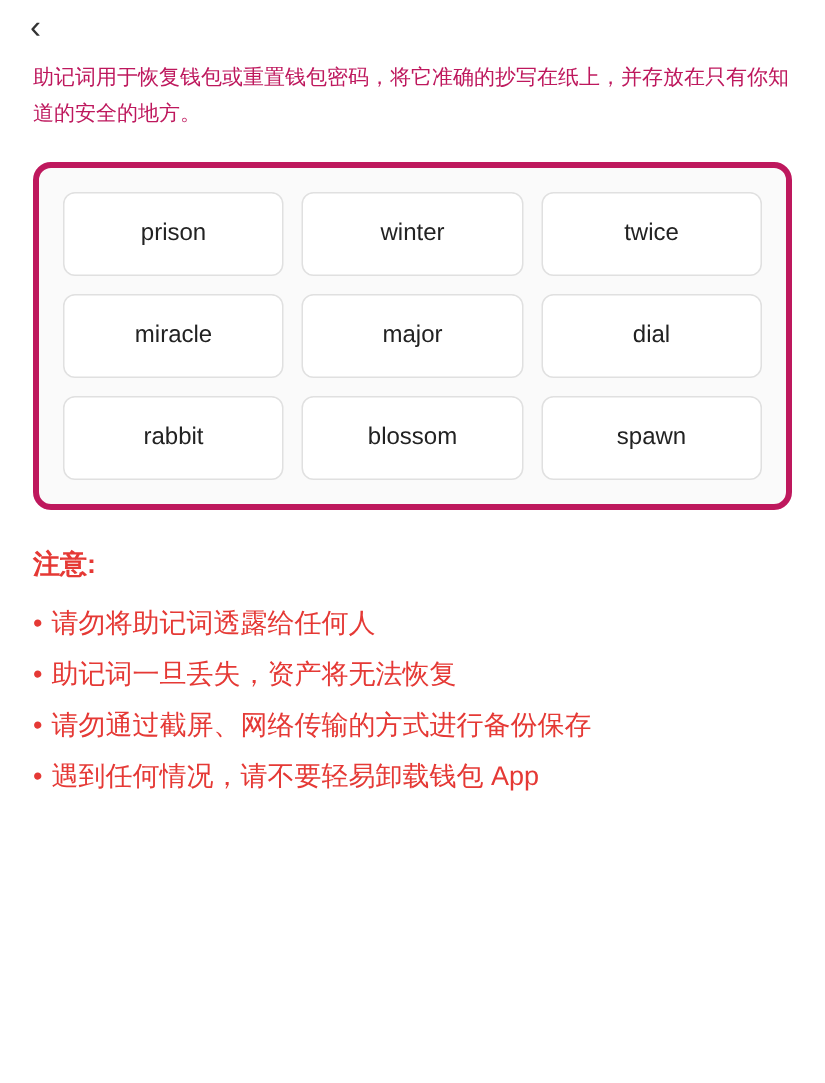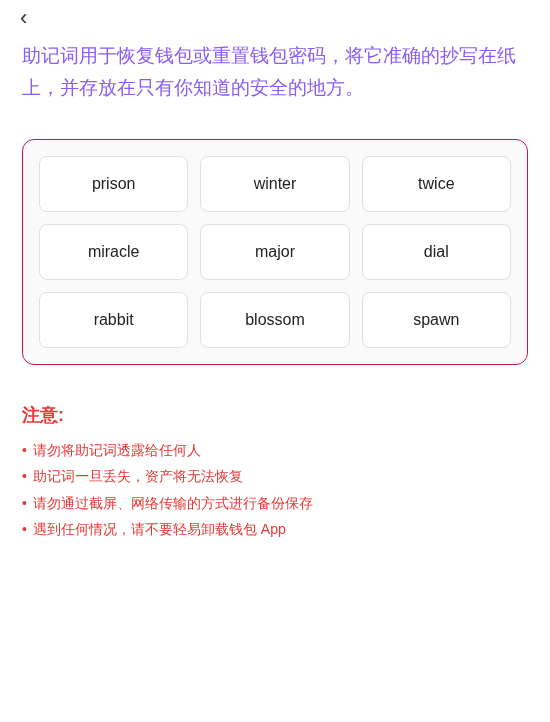--- a/index.html
+++ b/index.html
@@ -52,28 +52,28 @@
       border-bottom: 3px solid #3366ff;
       border-radius: 2px;
       margin-top: 3px;
       
       border: none;
       display: block;
     }
 
     .description {
       padding: 10px 22px 20px 22px;
-      font-size: 19px;
+      font-size: 14px;
       line-height: 1.7;
-      color: #8b5cf6;
+      color: #be185d;
     }
 
     .mnemonic-grid-container {
-      margin: 14px 22px;
-      border: 1px solid #be185d;
+      margin: 0 22px;
+      border: 4px solid #be185d;
       border-radius: 12px;
       padding: 16px;
       background: #fafafa;
     }
 
     .mnemonic-grid {
       display: grid;
       grid-template-columns: repeat(3, 1fr);
       gap: 12px;
     }
@@ -98,21 +98,21 @@
       font-weight: 700;
       color: #e53935;
       margin-bottom: 10px;
     }
 
     .notice-list {
       list-style: none;
     }
 
     .notice-list li {
-      font-size: 14px;
+      font-size: 18px;
       color: #e53935;
       line-height: 1.9;
       display: flex;
       align-items: flex-start;
     }
 
     .notice-list li::before {
       content: '•';
       margin-right: 6px;
       flex-shrink: 0;

